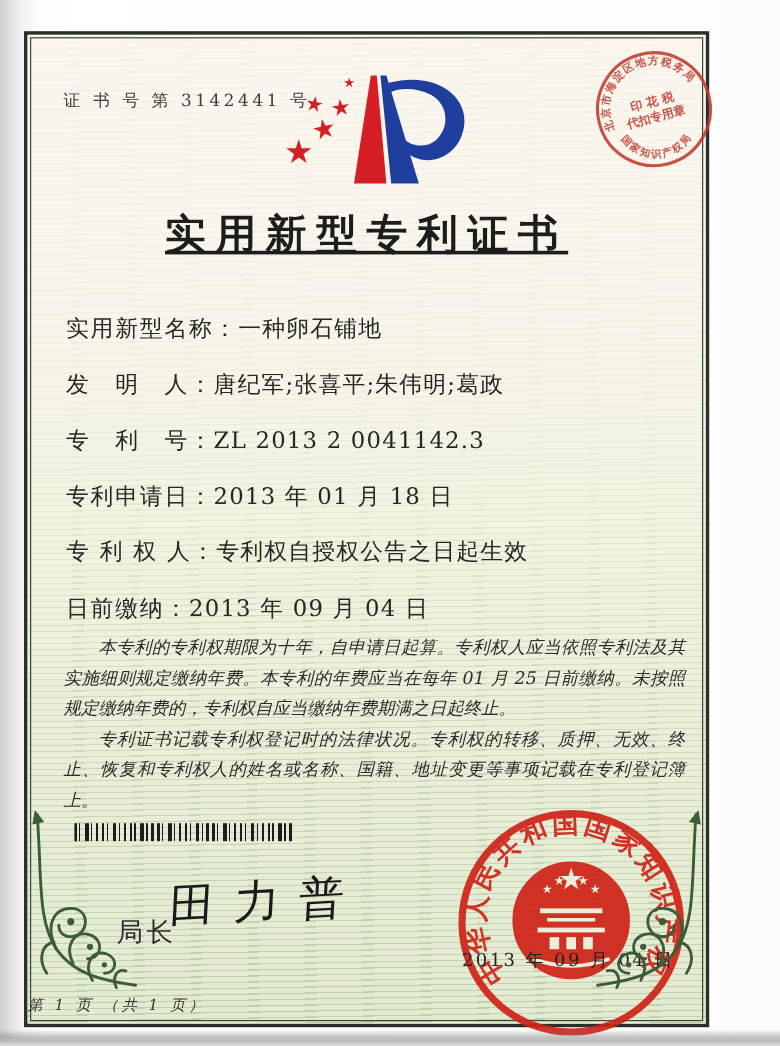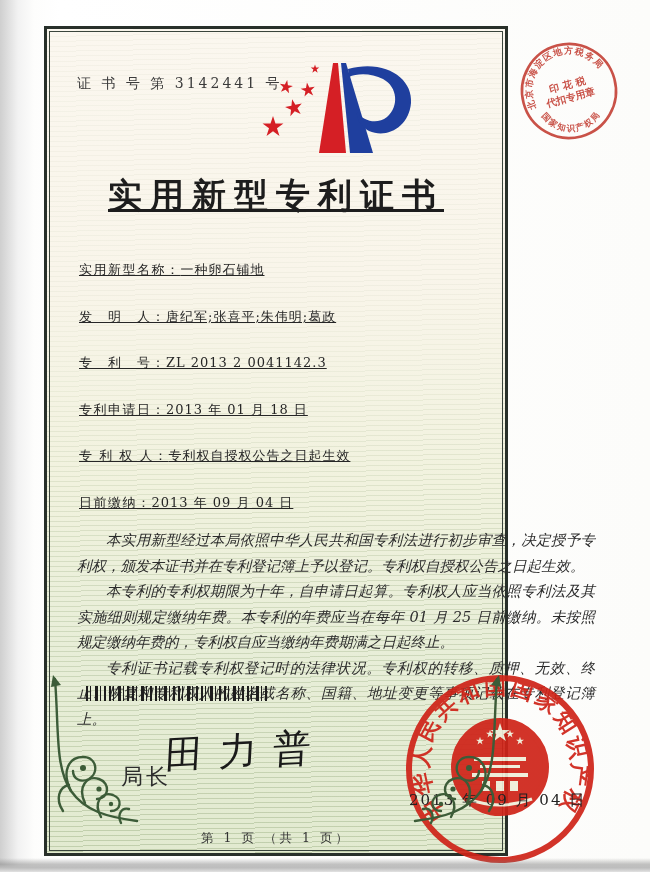--- a/index.html
+++ b/index.html
@@ -11,21 +11,21 @@
   }
   .photo {
     position:absolute; inset:0;
     background:linear-gradient(90deg,#cfcfcf 0,#f2f2f2 18px,#fdfdfc 34px,#ffffff 60px,#fcfcfa 100%);
   }
   .photo::after{ 
     content:""; position:absolute; left:0; right:0; bottom:0; height:14px;
     background:linear-gradient(180deg, rgba(0,0,0,0) 0, rgba(120,120,120,.45) 45%, #bdbdbd 70%, #e2e2e2 100%);
   }
   .frame {
-    position:absolute; left:44px; top:26px; width:464px; height:830px;
+    position:absolute; left:20px; top:26px; width:571px; height:830px;
     border:3px solid #28302a;
   }
   .frame-inner {
     position:absolute; inset:2px; border:1px solid #3a453c;
   }
   .cert-bg {
     position:absolute; inset:0;
     background:linear-gradient(180deg,#fbf7ef 0%, #f9f5ea 30%, #f1f2de 55%, #e8eed8 75%, #e2ead0 100%);
   }
   .cert-lines {
@@ -38,21 +38,21 @@
     position:absolute; left:30px; top:46px;
     font-size:14px; letter-spacing:3px; color:#3b3b3b; white-space:pre;
   }
   .logo { position:absolute; left:204px; top:28px; width:185px; height:102px; }
   .tax-stamp { position:absolute; left:466px; top:6px; width:112px; height:112px; transform:rotate(-15deg); opacity:.88; }
   .title {
     position:absolute; left:0; top:144px; width:100%;
     text-align:center; font-size:34px; font-weight:bold; letter-spacing:8px; color:#1d1d1d;text-decoration:underline;
   }
   .fields { position:absolute; left:32px; top:0; width:520px; }
-  .row { position:absolute; left:0; font-size:13px; color:#262626; white-space:pre; letter-spacing:1px;text-decoration:underline; }
+  .row { position:absolute; left:0; font-size:19px; color:#262626; white-space:pre; letter-spacing:1px; }
   .row .lbl { letter-spacing:1.5px; }
   .paras {
     position:absolute; left:30px; top:499px; width:518px;
     font-size:14.5px; line-height:25.5px; color:#2c2c2c;
     font-style:italic; text-align:justify;
   }
   .paras p { text-indent:2em; }
   .barcode {
     position:absolute; left:39px; top:657px; width:182px; height:15px;
     background:repeating-linear-gradient(90deg,
@@ -68,21 +68,21 @@
     font-size:38px; letter-spacing:16px; color:#1a1a1a;
     transform:rotate(-3deg) skewX(-6deg); white-space:nowrap;
   }
   .issue-stamp { position:absolute; left:355px; top:642px; width:196px; height:196px; opacity:.92; }
   .issue-date {
     position:absolute; left:362px; top:762px;
     font-size:15px; letter-spacing:2px; color:#222; white-space:pre;
   }
   .footer {
     position:absolute; left:0; bottom:6px; width:100%;
-    text-align:center; font-size:12.5px; letter-spacing:3px; color:#333;
+    text-align:left; font-size:12.5px; letter-spacing:3px; color:#333;font-style:italic;
   }
   .ornament { position:absolute; width:110px; height:190px; }
   .ornament.left  { left:-6px;  bottom:-8px; }
   .ornament.right { right:-6px; bottom:-8px; transform:scaleX(-1); }
 </style>
 </head>
 <body>
 
 <div class="photo">
   <div class="frame">
@@ -131,21 +131,20 @@
     <div class="fields">
       <div class="row" style="top:232px"><span class="lbl">实用新型名称：</span><span>一种卵石铺地</span></div>
       <div class="row" style="top:279px"><span class="lbl">发　明　人：</span><span>唐纪军;张喜平;朱伟明;葛政</span></div>
       <div class="row" style="top:325px"><span class="lbl">专　利　号：</span><span>ZL 2013 2 0041142.3</span></div>
       <div class="row" style="top:372px"><span class="lbl">专利申请日：</span><span>2013 年 01 月 18 日</span></div>
       <div class="row" style="top:418px"><span class="lbl">专 利 权 人：</span><span>专利权自授权公告之日起生效</span></div>
       <div class="row" style="top:465px"><span class="lbl">日前缴纳：</span><span>2013 年 09 月 04 日</span></div>
     </div>
 
     <div class="paras">
-      <p>本实用新型经过本局依照中华人民共和国专利法进行初步审查，决定授予专利权，颁发本证书并在专利登记簿上予以登记。专利权自授权公告之日起生效。</p>
       <p>本专利的专利权期限为十年，自申请日起算。专利权人应当依照专利法及其实施细则规定缴纳年费。本专利的年费应当在每年 01 月 25 日前缴纳。未按照规定缴纳年费的，专利权自应当缴纳年费期满之日起终止。</p>
       <p>专利证书记载专利权登记时的法律状况。专利权的转移、质押、无效、终止、恢复和专利权人的姓名或名称、国籍、地址变更等事项记载在专利登记簿上。</p>
     </div>
 
     <div class="barcode"></div>
 
     <div class="director">局长</div>
     <div class="signature">田力普</div>
 
     <svg class="issue-stamp" viewBox="0 0 196 196">

